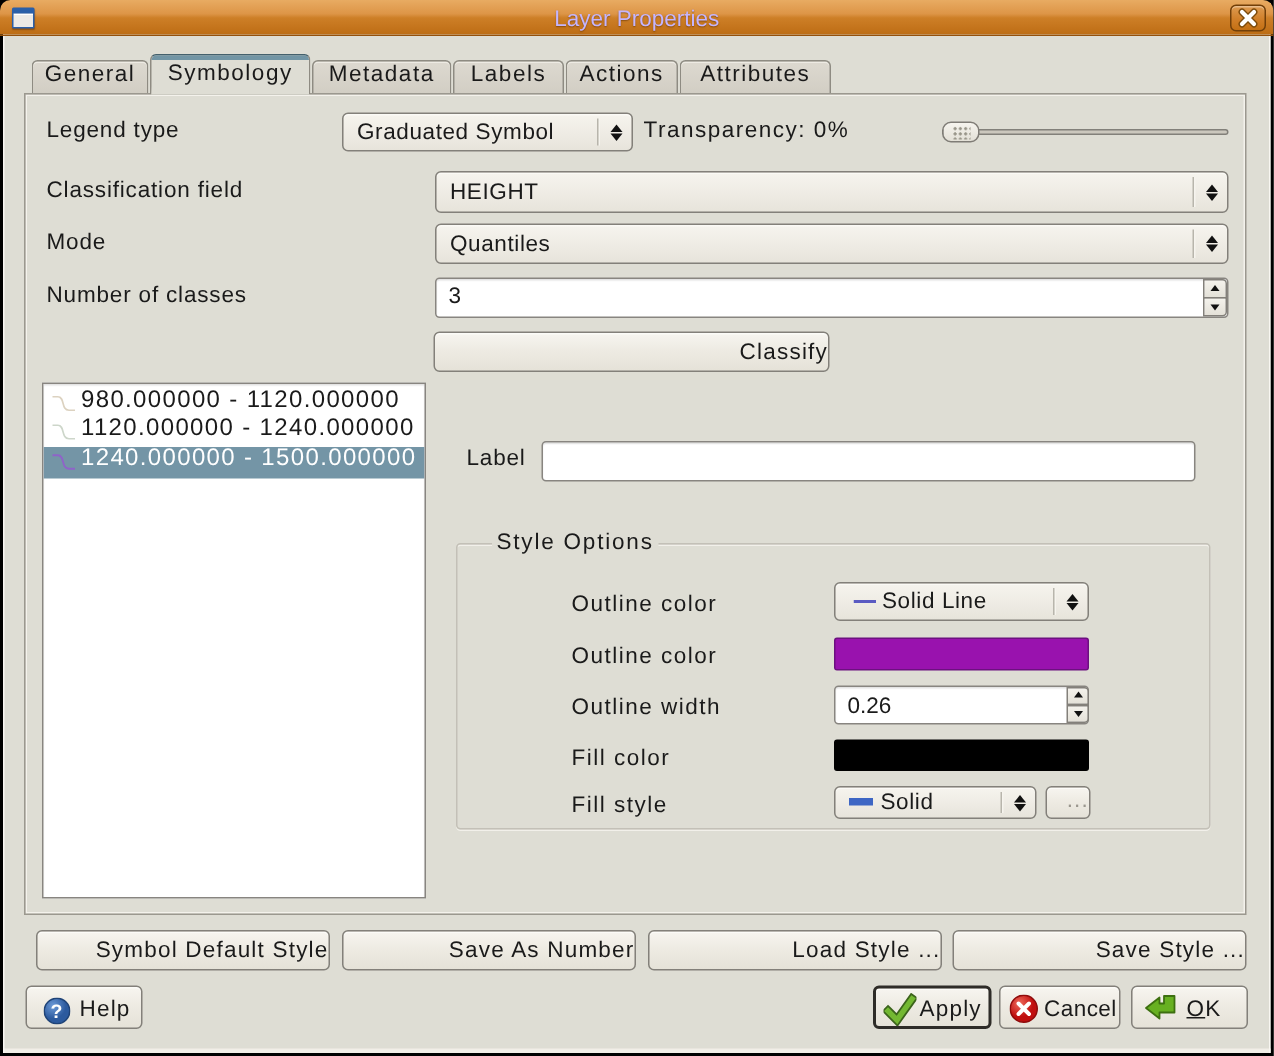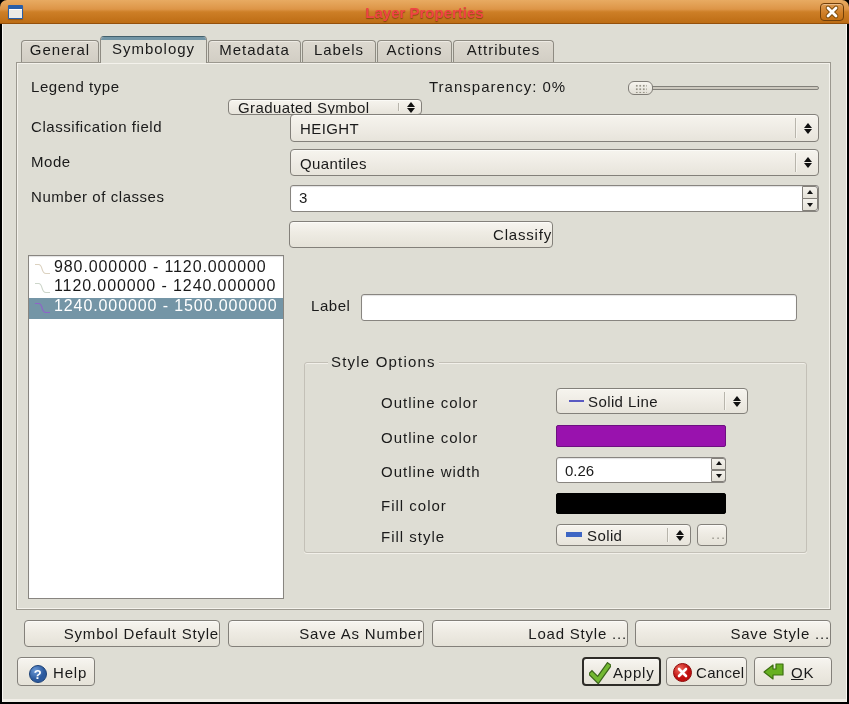--- a/index.html
+++ b/index.html
@@ -5,22 +5,22 @@
   * { margin:0; padding:0; box-sizing:border-box; }
   html,body { width:849px; height:704px; overflow:hidden; }
   body { -webkit-font-smoothing:antialiased; font-family:"Liberation Sans", sans-serif; font-size:15px; color:#1a1a1a; background:#000; }
   #win { position:absolute; left:0; top:0; width:849px; height:704px; background:#000; }
   #inner { position:absolute; left:2px; top:2px; width:845px; height:700px; background:#deddd4;
            box-shadow: inset 1px 0 0 #f8f6f1, inset -1px 0 0 #f8f6f1, inset 0 -3px 0 #f1eee7; }
   
   .tb { position:absolute; left:0; top:0; width:849px; height:24px;
      background:linear-gradient(180deg,#e8ab62 0%, #dd9547 40%, #cd7f27 52%, #c4741c 80%, #bc6d15 100%);
      border-radius:7px 7px 0 0; border-bottom:1px solid #94500b; }
-  #title { position:absolute; left:0; right:0; top:4px; text-align:center; color:#ef4444;
-     font-weight:bold; font-size:15px; text-shadow:0 1px 1px rgba(90,45,0,.6); }
+  #title { position:absolute; left:0; right:0; top:4px; text-align:center; color:#c4b5fd;
+     font-weight:normal; font-size:15px; text-shadow:0 1px 1px rgba(90,45,0,.6); }
   #winicon { position:absolute; left:8px; top:5px; width:15px; height:14px; background:#eceae6;
      border:1px solid #2a5fa8; border-top:4px solid #2a5fa8; border-radius:1px;
      box-shadow:inset 0 1px 0 #fff, 0 1px 1px rgba(60,30,0,.4); }
   #closebtn { position:absolute; left:820px; top:3px; width:24px; height:18px;
      background:linear-gradient(180deg,#dd9b51 0%, #cf7d26 60%, #c37014 100%);
      border:1px solid #713f09; border-radius:4px; box-shadow:inset 0 1px 0 rgba(255,255,255,.35); }
   
   .tab { position:absolute; top:40px; height:22px; background:linear-gradient(#ddd9d0,#d2cec4);
      border:1px solid #8e8b82; border-bottom:none; border-radius:4px 4px 0 0;
      text-align:center; line-height:17px; font-size:15px; letter-spacing:1.0px; box-shadow:inset 0 1px 0 #eeebe4; }
@@ -72,21 +72,21 @@
 
  <div id="tabframe"></div>
  <div class="tab" style="left:21px; width:78px;">General</div>
  <div class="tab active" style="left:100px; width:107px;">Symbology</div>
  <div class="tab" style="left:208px; width:93px;">Metadata</div>
  <div class="tab" style="left:302px; width:74px;">Labels</div>
  <div class="tab" style="left:377px; width:75px;">Actions</div>
  <div class="tab" style="left:453px; width:101px;">Attributes</div>
 
  <div class="lbl" style="left:31px; top:78px;">Legend type</div>
- <div class="combo" style="left:228px; top:75px; width:194px; height:16px;margin-top:24px;">
+ <div class="combo" style="left:228px; top:75px; width:194px; height:26px;">
    <span class="ctext">Graduated Symbol</span>
       <span class="sep"></span>
       <span class="darr"></span>
  </div>
  <div class="lbl" style="left:429px; top:78px; letter-spacing:1px;">Transparency: 0%</div>
 
  <div style="position:absolute; left:628px; top:86px; width:191px; height:4px; background:#cbc7bd; border:1px solid #82807a; border-radius:2px;"></div>
  <div id="sliderhandle" style="position:absolute; left:628px; top:81px; width:25px; height:14px;
       background:linear-gradient(#f6f4ee,#e3e0d7); border:1px solid #7f7c76; border-radius:6px;">
    <div style="position:absolute; left:6px; top:2px; width:12px; height:9px;
@@ -139,21 +139,21 @@
  </div>
 
  <div class="lbl" style="left:311px; top:297px;">Label</div>
  <div class="input" style="left:361px; top:294px; width:436px; height:27px;"></div>
 
  <div id="group" style="position:absolute; left:304px; top:362px; width:503px; height:191px;
       border:1px solid #c3c0b7; border-radius:3px; box-shadow:0 1px 0 #f2f0ea, inset 0 1px 0 #f2f0ea;"></div>
  <div class="lbl" style="left:328px; top:353px; background:#deddd4; padding:0 3px; letter-spacing:1.2px;">Style Options</div>
 
  <div class="lbl" style="left:381px; top:394px; letter-spacing:1px;">Outline color</div>
- <div class="combo" style="left:556px; top:388px; width:192px; height:26px;">
+ <div class="combo" style="left:556px; top:388px; width:170px; height:26px;">
    <svg style="position:absolute;left:12px;top:50%;margin-top:-1px;" width="16" height="3">
         <rect width="15" height="2" fill="#5a5ac2"></rect>
       </svg>
    <span class="ctext" style="left:31px;">Solid Line</span>
       <span class="sep"></span>
       <span class="darr"></span>
  </div>
 
  <div class="lbl" style="left:381px; top:429px; letter-spacing:1px;">Outline color</div>
  <div style="position:absolute; left:556px; top:425px; width:170px; height:22px; background:#9912ae; border:1px solid #6d1080; border-radius:2px;"></div>

